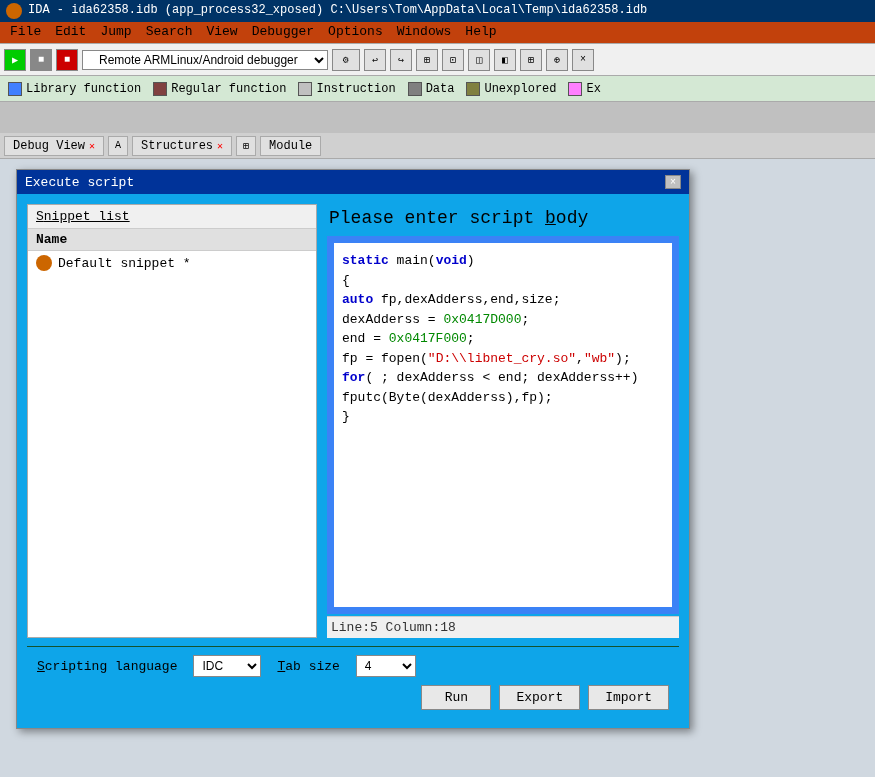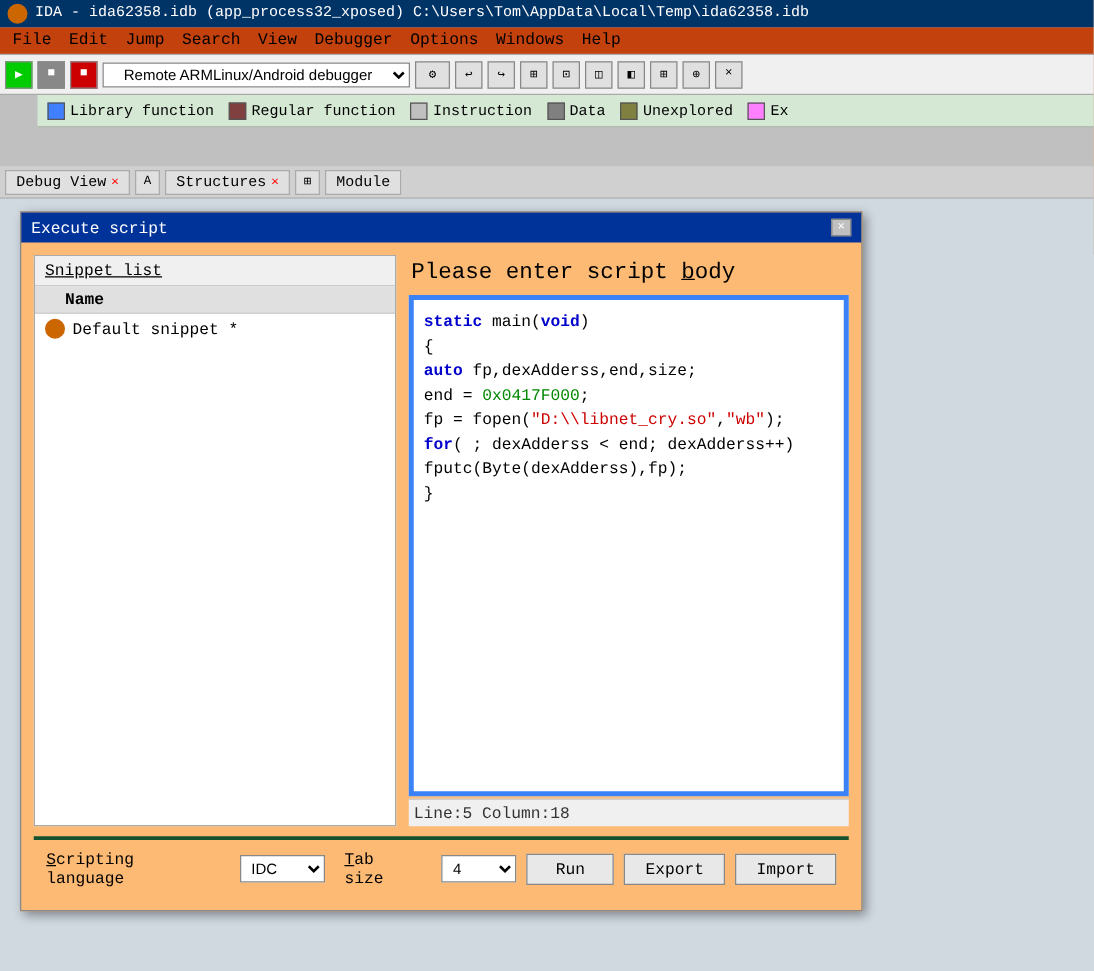--- a/index.html
+++ b/index.html
@@ -83,21 +83,20 @@
     
     .legend-bar {
       background: #d4e8d4;
       border-bottom: 1px solid #aaa;
       display: flex;
       align-items: center;
       gap: 12px;
       padding: 3px 8px;
       height: 26px;
       font-size: 12px;
-      margin-left: 30px;
     }
     .legend-item {
       display: flex;
       align-items: center;
       gap: 4px;
     }
     .legend-color {
       width: 14px;
       height: 14px;
       border: 1px solid #555;
@@ -146,21 +145,21 @@
       right: 0;
       bottom: 0;
       background: transparent;
       display: flex;
       align-items: flex-start;
       justify-content: flex-start;
       padding: 10px 16px;
     }
 
     .dialog {
-      background: #fdba74;
+      background: #0ea5e9;
       border: 1px solid #888;
       box-shadow: 3px 3px 8px rgba(0,0,0,0.4);
       width: 674px;
       min-height: 560px;
       display: flex;
       flex-direction: column;
     }
 
     .dialog-title-bar {
       background: #003399;
@@ -210,21 +209,21 @@
       padding: 4px 8px;
       font-size: 13px;
       background: #f0f0f0;
       border-bottom: 1px solid #ccc;
       font-family: 'Courier New', monospace;
     }
     .snippet-panel-title span { text-decoration: underline; }
     .snippet-table-header {
       background: #e0e0e0;
       border-bottom: 1px solid #ccc;
-      padding: 3px 24px;
+      padding: 3px 8px;
       font-size: 13px;
       font-weight: bold;
       font-family: 'Courier New', monospace;
     }
     .snippet-item {
       display: flex;
       align-items: center;
       gap: 6px;
       padding: 4px 8px;
       cursor: pointer;
@@ -247,21 +246,21 @@
       flex-direction: column;
     }
     .script-panel-title {
       font-size: 18px;
       padding: 4px 2px;
       font-family: 'Courier New', monospace;
       margin-bottom: 4px;
     }
     .script-panel-title span { text-decoration: underline; }
     .code-editor {
-      border: 4px solid #3b82f6;
+      border: 7px solid #3b82f6;
       background: white;
       flex: 1;
       padding: 8px;
       font-family: 'Courier New', monospace;
       font-size: 13px;
       line-height: 1.5;
       overflow-y: auto;
       min-height: 350px;
     }
 
@@ -278,24 +277,24 @@
       padding: 3px 4px;
       font-family: 'Courier New', monospace;
       color: #333;
       border-top: 1px solid #ccc;
       background: #f0f0f0;
       margin-top: 2px;
     }
 
     
     .dialog-footer {
-      border-top: 3px solid #14532d;
+      border-top: 1px solid #14532d;
       padding: 8px 10px;
       display: flex;
-      flex-direction: row;
+      flex-direction: column;
       gap: 8px;
     }
     .footer-row1, .footer-row2 {
       display: flex;
       align-items: center;
       gap: 16px;
     }
     .footer-row2 {
       justify-content: flex-end;
       gap: 8px;
@@ -434,20 +433,23 @@
             <div class="script-panel-title">
               Please enter script <span style="text-decoration:underline;">b</span>ody
             </div>
             <div class="code-editor">
               <div>
                 <span class="kw-static">static</span> main(<span class="kw-void">void</span>)
               </div>
               <div>{</div>
               <div>
                 <span class="kw-auto">auto</span> fp,dexAdderss,end,size;
+              </div>
+              <div>
+                dexAdderss = <span class="hex-val">0x0417D000</span>;
               </div>
               <div>
                 end = <span class="hex-val">0x0417F000</span>;
               </div>
               <div>
                 fp = fopen(<span class="str-val">"D:\\libnet_cry.so"</span>,<span class="str-val">"wb"</span>);
               </div>
               <div>
                 <span class="kw-for">for</span>( ; dexAdderss &lt; end; dexAdderss++)
               </div>

